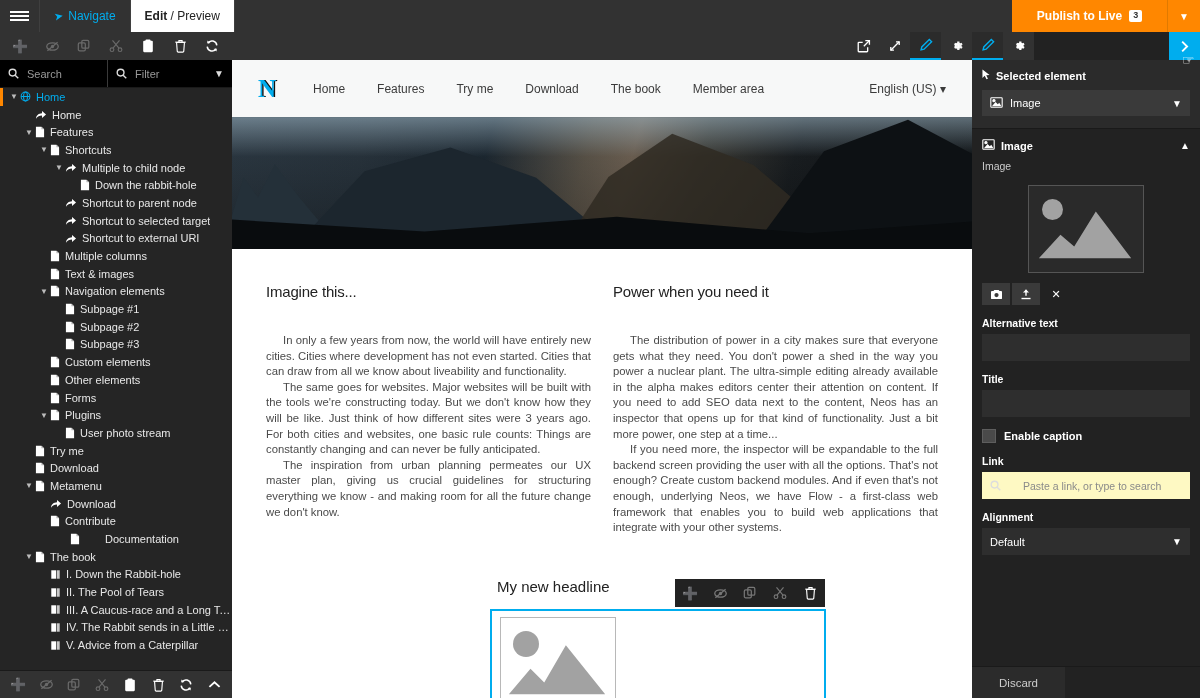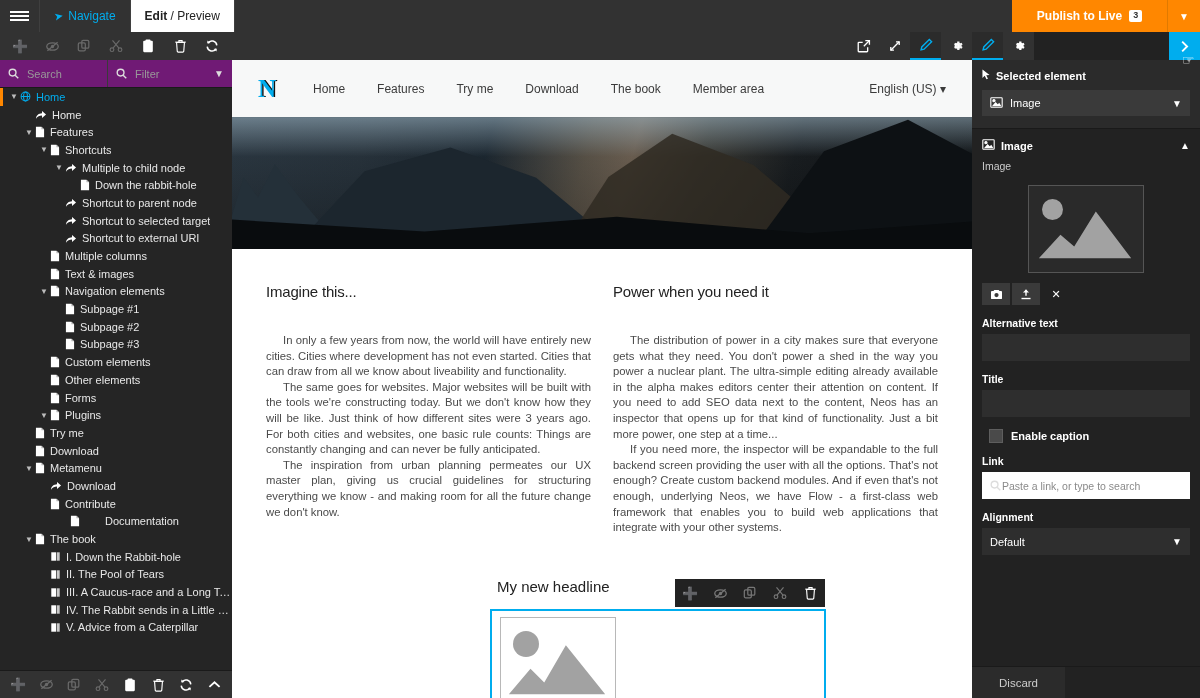--- a/index.html
+++ b/index.html
@@ -53,21 +53,21 @@
   #sidebar-toolbar {
     height: 28px; background: #323232; display: flex; align-items: center;
     padding: 0 4px;
   }
   .tool-ico {
     flex: 1; display: flex; align-items: center; justify-content: center;
     color: #fff; font-size: 13px; cursor: pointer; height: 100%;
   }
   .tool-ico.dim { color: #6a6a6a; }
   #search-row {
-    height: 28px; background: #701a75; display: flex; align-items: center;
+    height: 28px; background: #000000; display: flex; align-items: center;
     border-bottom: 1px solid #1a1a1a;
   }
   .search-cell {
     display: flex; align-items: center; height: 100%; padding: 0 8px;
     color: #999; font-size: 11px; gap: 8px;
   }
   .search-cell.a { width: 108px; border-right: 1px solid #3a3a3a; }
   .search-cell.b { flex: 1; justify-content: center; }
   .search-cell .svg-ico { color: #ddd; }
   .caret-dn { margin-left: auto; color: #ddd; font-size: 10px; }
@@ -228,29 +228,28 @@
   .img-btn.plain { background: #222; }
   .txt-input {
     margin: 0 10px 12px 10px; height: 27px; background: #2e2e2e;
     border: none; width: 208px; color: #fff; font-size: 11px; padding: 0 8px;
     font-family: "Liberation Sans", sans-serif;
   }
   .txt-input::placeholder { color: #8a8a8a; }
   #caption-row {
     display: flex; align-items: center; gap: 8px; padding: 0 10px 12px 10px;
     cursor: pointer;
-    margin-left: 7px;
   }
   #caption-box {
     width: 14px; height: 14px; background: #4a4a4a; border: 1px solid #5e5e5e;
   }
   #caption-label { color: #fff; font-size: 11px; font-weight: bold; }
   #link-field {
-    margin: 0 10px 12px 10px; height: 27px; background: #ffffff;
-    display: flex; align-items: center; gap: 1px; padding: 0 8px;
+    margin: 0 10px 12px 10px; height: 27px; background: #fef9c3;
+    display: flex; align-items: center; gap: 22px; padding: 0 8px;
     color: #8a8a8a; font-size: 10.5px; cursor: text;
   }
   #link-field .svg-ico { color: #ddd; }
   #align-select {
     margin: 0 10px 12px 10px; height: 27px; background: #2e2e2e;
     display: flex; align-items: center; padding: 0 8px; color: #fff;
     font-size: 11px; cursor: pointer;
   }
   #align-select .caret { margin-left: auto; font-size: 10px; }
   #insp-footer {
@@ -541,20 +540,30 @@
       </div>
       <div class="tree-node" style="padding-left: 38px;">
         <span class="twisty">▼</span>
         <span class="nico">
           <svg width="10" height="12" viewBox="0 0 11 13" fill="#fff">
             <path d="M1 0.6h6L10 3.6v8.8H1z"></path>
             <path d="M7 0.6l3 3H7z" fill="#b9b9b9"></path>
           </svg>
         </span>
         <span class="label">Plugins</span>
+      </div>
+      <div class="tree-node" style="padding-left: 53px;">
+        <span class="twisty"></span>
+        <span class="nico">
+          <svg width="10" height="12" viewBox="0 0 11 13" fill="#fff">
+            <path d="M1 0.6h6L10 3.6v8.8H1z"></path>
+            <path d="M7 0.6l3 3H7z" fill="#b9b9b9"></path>
+          </svg>
+        </span>
+        <span class="label">User photo stream</span>
       </div>
       <div class="tree-node" style="padding-left: 23px;">
         <span class="twisty"></span>
         <span class="nico">
           <svg width="10" height="12" viewBox="0 0 11 13" fill="#fff">
             <path d="M1 0.6h6L10 3.6v8.8H1z"></path>
             <path d="M7 0.6l3 3H7z" fill="#b9b9b9"></path>
           </svg>
         </span>
         <span class="label">Try me</span>

